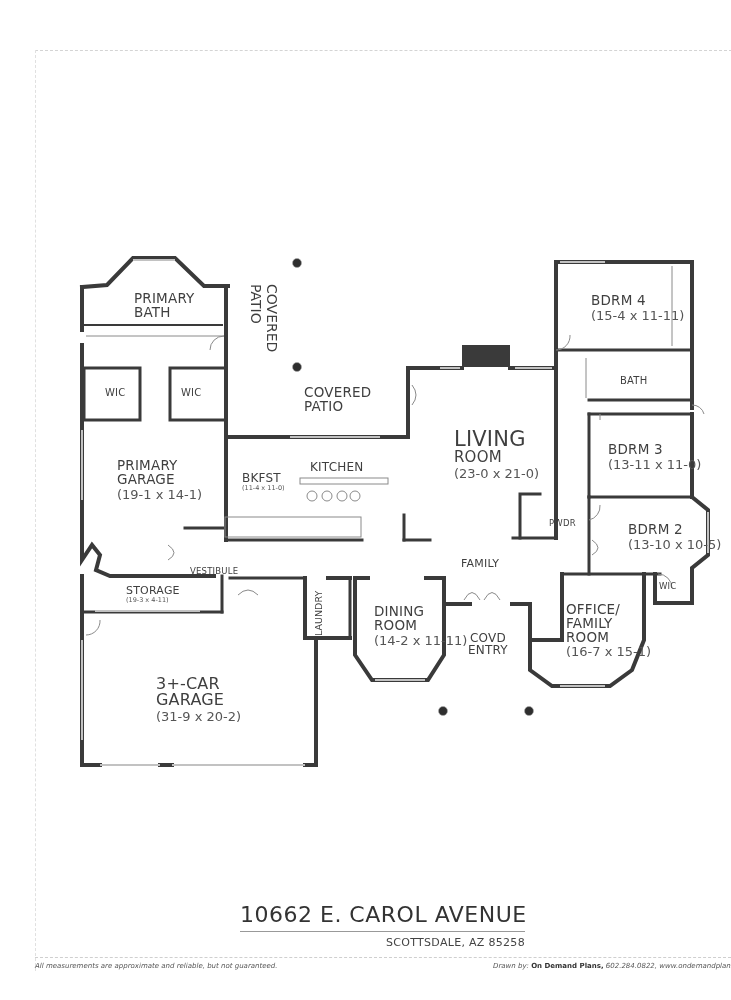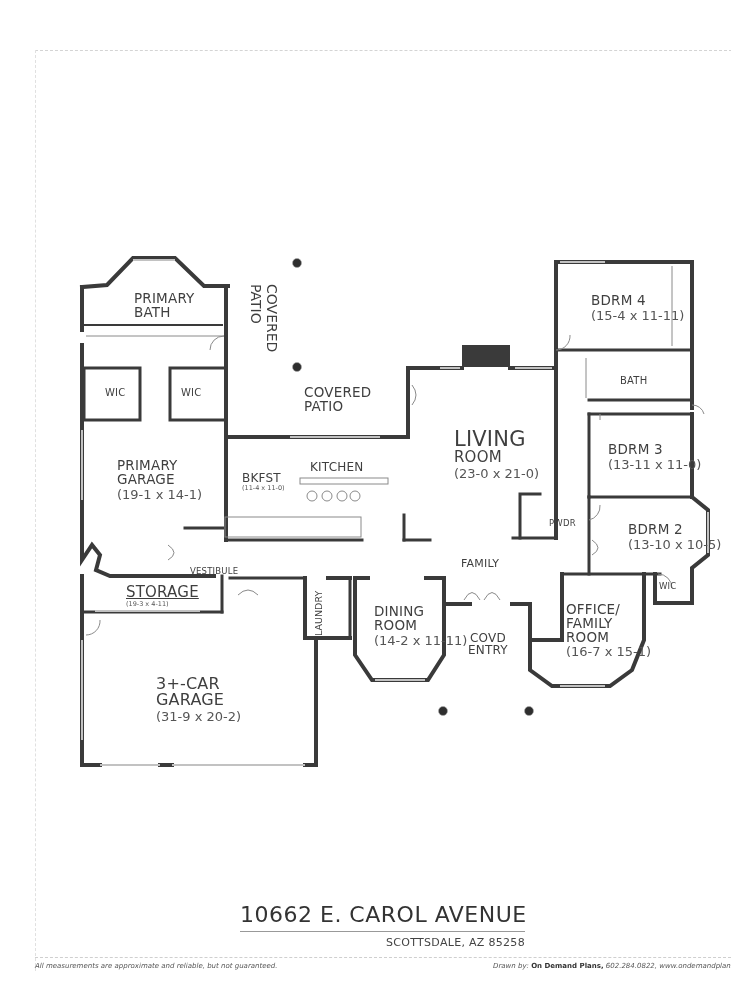--- a/index.html
+++ b/index.html
@@ -212,21 +212,21 @@
 </div>
 
 <div class="lbl xs" style="left:190px;top:567px;">
   <span class="nm">VESTIBULE</span>
 </div>
 <div class="lbl sm" style="left:461px;top:558px;">
   <span class="nm" style="font-size:11px;">FAMILY</span>
 </div>
 
 <div class="lbl sm" style="left:126px;top:585px;">
-  <span class="nm" style="font-size:15px;text-decoration:underline;">STORAGE</span>
+  <span class="nm" style="font-size:11px;">STORAGE</span>
   <span class="dm" style="font-size:6.5px;">(19-3 x 4-11)</span>
 </div>
 
 <div class="vert" style="left:328px;top:582px;font-size:9.5px;transform:rotate(-90deg);transform-origin:0 0;top:636px;left:313px;">LAUNDRY</div>
 
 <div class="lbl" style="left:374px;top:605px;">
   <span class="nm">DINING</span>
   <span class="nm">ROOM</span>
   <span class="dm">(14-2 x 11-11)</span>
 </div>

